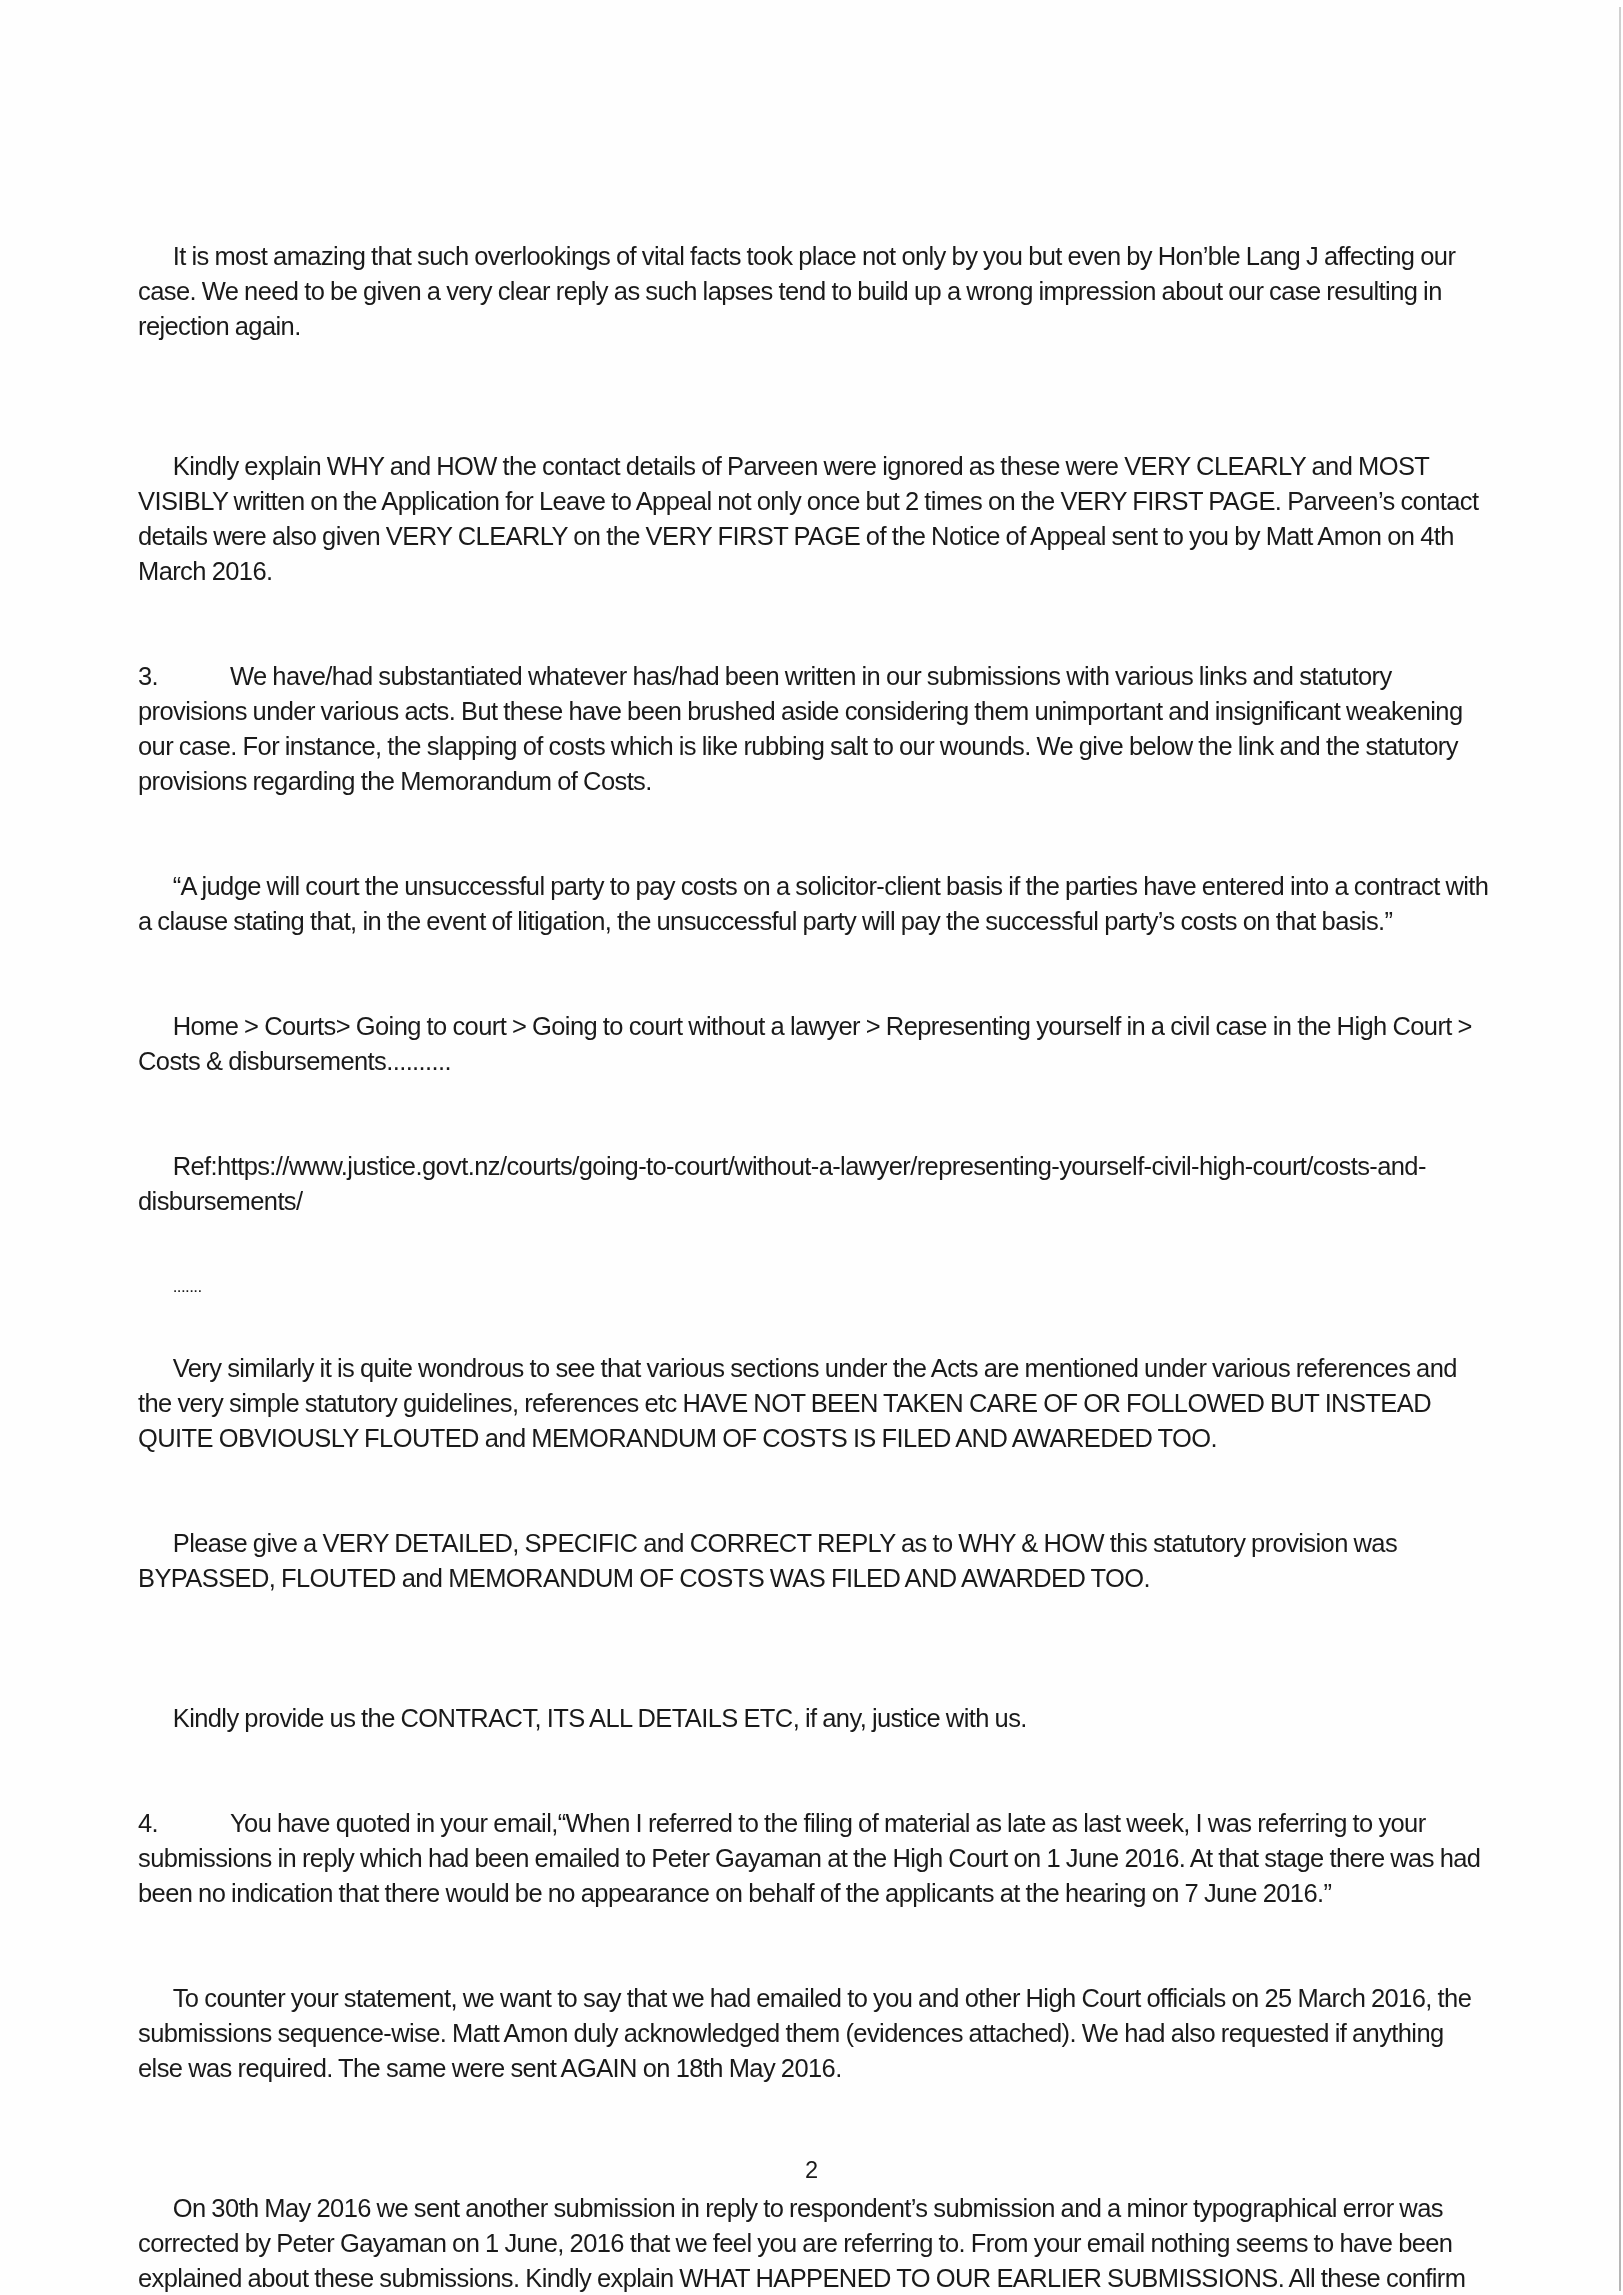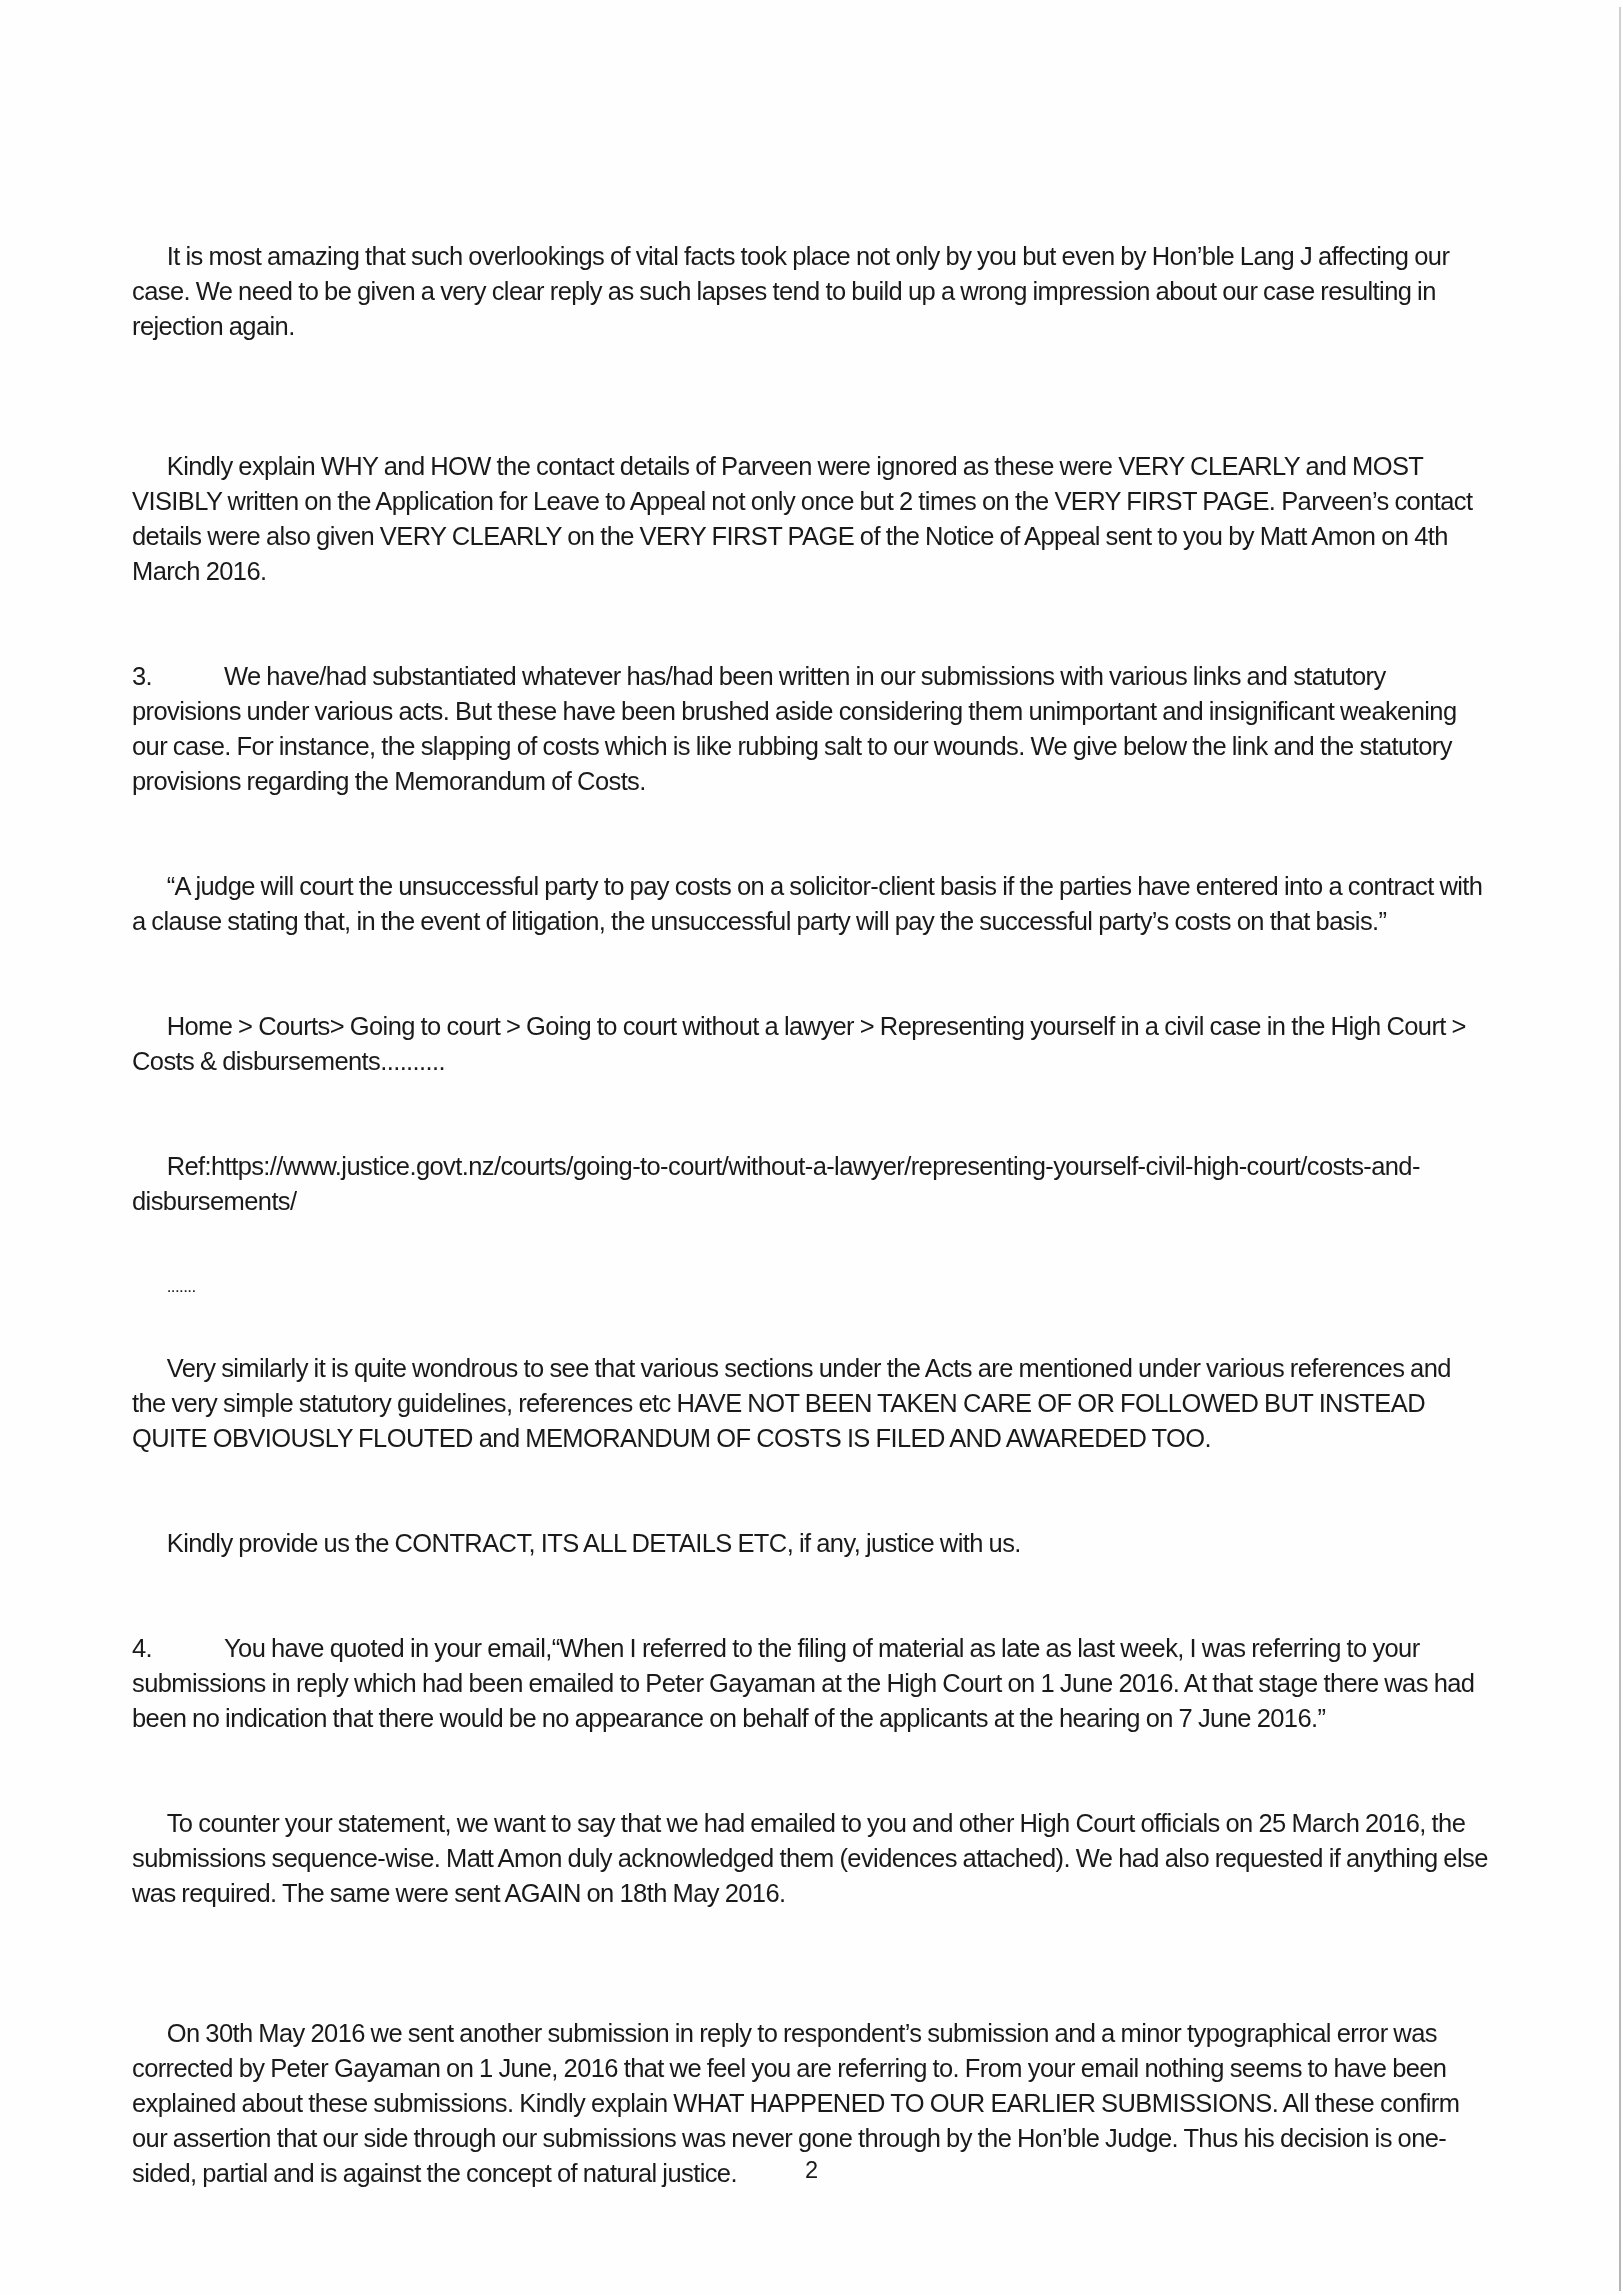--- a/index.html
+++ b/index.html
@@ -36,21 +36,21 @@
       top: 204px;
       width: 1361px;
       font-family: "Liberation Sans", sans-serif;
       font-size: 25.5px;
       line-height: 35px;
       color: #1a1a1a;
       letter-spacing: -0.6px;
       word-spacing: -0.7px;
     }
     .para {
-      margin: 0 0 35px 4px;
+      margin: 0 0 35px 10px;
       white-space: pre-wrap;
     }
     .para.tight {
       margin-bottom: 0;
     }
     .num {
       display: inline-block;
       width: 92px;
     }
     .page-number {
@@ -95,20 +95,23 @@
     </p>
 
     <p class="para tight" style="line-height:19.6px;">
       <span style="font-size:17px;">.......</span>
     </p>
 
     <p class="para tight">
       <span>Very similarly it is quite wondrous to see that various sections under the Acts are mentioned under various references and the very simple statutory guidelines, references etc HAVE NOT BEEN TAKEN CARE OF OR FOLLOWED BUT INSTEAD QUITE OBVIOUSLY FLOUTED and MEMORANDUM OF COSTS IS FILED AND AWAREDED TOO.</span>
     </p>
 
+    <p class="para">
+      <span>Please give a VERY DETAILED, SPECIFIC and CORRECT REPLY as to WHY &amp; HOW this statutory provision was BYPASSED, FLOUTED and MEMORANDUM OF COSTS WAS FILED AND AWARDED TOO.</span>
+    </p>
 
     <p class="para">
       <span>Kindly provide us the CONTRACT, ITS ALL DETAILS ETC, if any, justice with us.</span>
     </p>
 
     <p class="para"><span class="num">4.</span><span>You have quoted in your email,“When I referred to the filing of material as late as last week, I was referring to your submissions in reply which had been emailed to Peter Gayaman at the High Court on 1 June 2016. At that stage there was had been no indication that there would be no appearance on behalf of the applicants at the hearing on 7 June 2016.”</span></p>
 
     <p class="para">
       <span>To counter your statement, we want to say that we had emailed to you and other High Court officials on 25 March 2016, the submissions sequence-wise. Matt Amon duly acknowledged them (evidences attached). We had also requested if anything else was required. The same were sent AGAIN on 18th May 2016.</span>
     </p>

